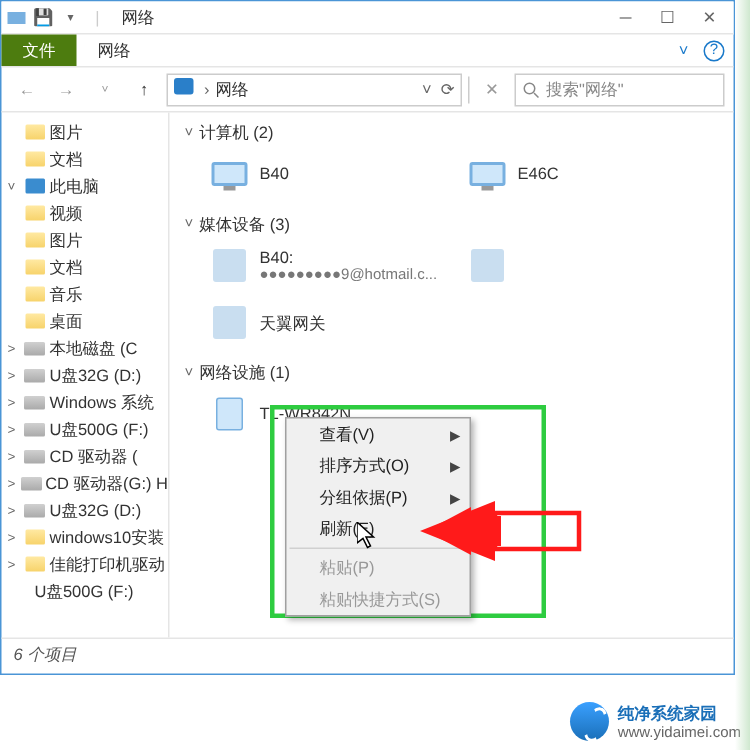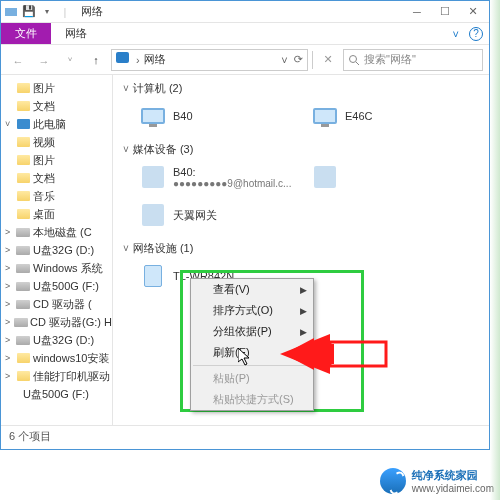--- a/index.html
+++ b/index.html
@@ -8,21 +8,21 @@
 .window { width: 490px; height: 450px; background: #fff; position: relative; border: 1px solid #4a95d6; }
 
 .titlebar { height: 22px; background: #fff; display: flex; align-items: center; padding: 0 2px; border-bottom: 1px solid #e5e5e5; }
 .titlebar-icons { display: flex; align-items: center; gap: 2px; }
 .tb-icon { width: 16px; height: 16px; display: inline-flex; align-items: center; justify-content: center; color: #4a95d6; }
 .titlebar-title { margin-left: 8px; font-size: 11px; color: #333; }
 .titlebar-controls { margin-left: auto; display: flex; }
 .tb-ctrl { width: 28px; height: 20px; display: flex; align-items: center; justify-content: center; color: #666; }
 
 .menubar { height: 22px; display: flex; align-items: stretch; border-bottom: 1px solid #e5e5e5; }
-.menu-file { background: #a21caf; color: #fff; padding: 0 14px; display: flex; align-items: center; font-size: 11px; }
+.menu-file { background: #4d7c0f; color: #fff; padding: 0 14px; display: flex; align-items: center; font-size: 11px; }
 .menu-item { padding: 0 14px; display: flex; align-items: center; color: #333; }
 .menubar-right { margin-left: auto; padding: 0 6px; display: flex; align-items: center; color: #1979ca; font-size: 12px; }
 
 .navbar { height: 30px; display: flex; align-items: center; padding: 2px 6px; gap: 4px; border-bottom: 1px solid #e5e5e5; }
 .nav-btn { width: 22px; height: 22px; display: flex; align-items: center; justify-content: center; color: #999; }
 .nav-btn.active { color: #333; }
 .breadcrumb { flex: 1; height: 22px; border: 1px solid #ccc; display: flex; align-items: center; padding: 0 4px; background: #fff; }
 .bc-icon { width: 16px; height: 16px; display: inline-flex; margin-right: 4px; }
 .bc-seg { color: #333; padding: 0 4px; }
 .bc-arrow { color: #666; }
@@ -51,21 +51,21 @@
 .item { display: flex; align-items: center; width: 160px; height: 32px; }
 .item-icon { width: 28px; height: 28px; margin-right: 6px; display: flex; align-items: center; justify-content: center; }
 .item-icon .monitor { width: 24px; height: 16px; border: 2px solid #78b0e0; border-radius: 2px; background: #cfe7fa; position: relative; }
 .item-icon .monitor::after { content: ""; position: absolute; bottom: -5px; left: 6px; width: 8px; height: 3px; background: #999; }
 .item-icon .media { width: 22px; height: 22px; background: #c9def0; border-radius: 2px; display: flex; align-items: center; justify-content: center; }
 .item-icon .router { width: 18px; height: 22px; background: #cfe7fa; border: 1px solid #78b0e0; border-radius: 2px; }
 .item-txt { display: flex; flex-direction: column; overflow: hidden; }
 .item-title { color: #333; white-space: nowrap; overflow: hidden; text-overflow: ellipsis; }
 .item-sub { color: #777; font-size: 10px; white-space: nowrap; overflow: hidden; text-overflow: ellipsis; }
 
-.statusbar { height: 22px; border-top: 1px solid #e5e5e5; padding: 0 8px; display: flex; align-items: center; color: #555; }
+.statusbar { height: 22px; border-top: 1px solid #e5e5e5; padding: 0 8px; display: flex; align-items: center; color: #555; font-style: italic; }
 
 .ctxmenu { position: absolute; left: 190px; top: 278px; width: 124px; background: #f0f0f0; border: 1px solid #a0a0a0; box-shadow: 2px 2px 4px rgba(0,0,0,.3); z-index: 10; }
 .ctxrow { height: 21px; display: flex; align-items: center; padding: 0 2px 0 22px; color: #222; position: relative; }
 .ctxrow.disabled { color: #999; }
 .ctxrow .sub { position: absolute; right: 6px; color: #444; font-size: 9px; }
 .ctxsep { height: 1px; background: #d0d0d0; margin: 2px 2px; }
 
 .green-box { position: absolute; border: 3px solid #2ecc40; left: 180px; top: 270px; width: 184px; height: 142px; z-index: 5; pointer-events: none; }
 .red-arrow { position: absolute; left: 280px; top: 332px; z-index: 12; pointer-events: none; }
 .cursor { position: absolute; left: 238px; top: 348px; z-index: 15; pointer-events: none; }

